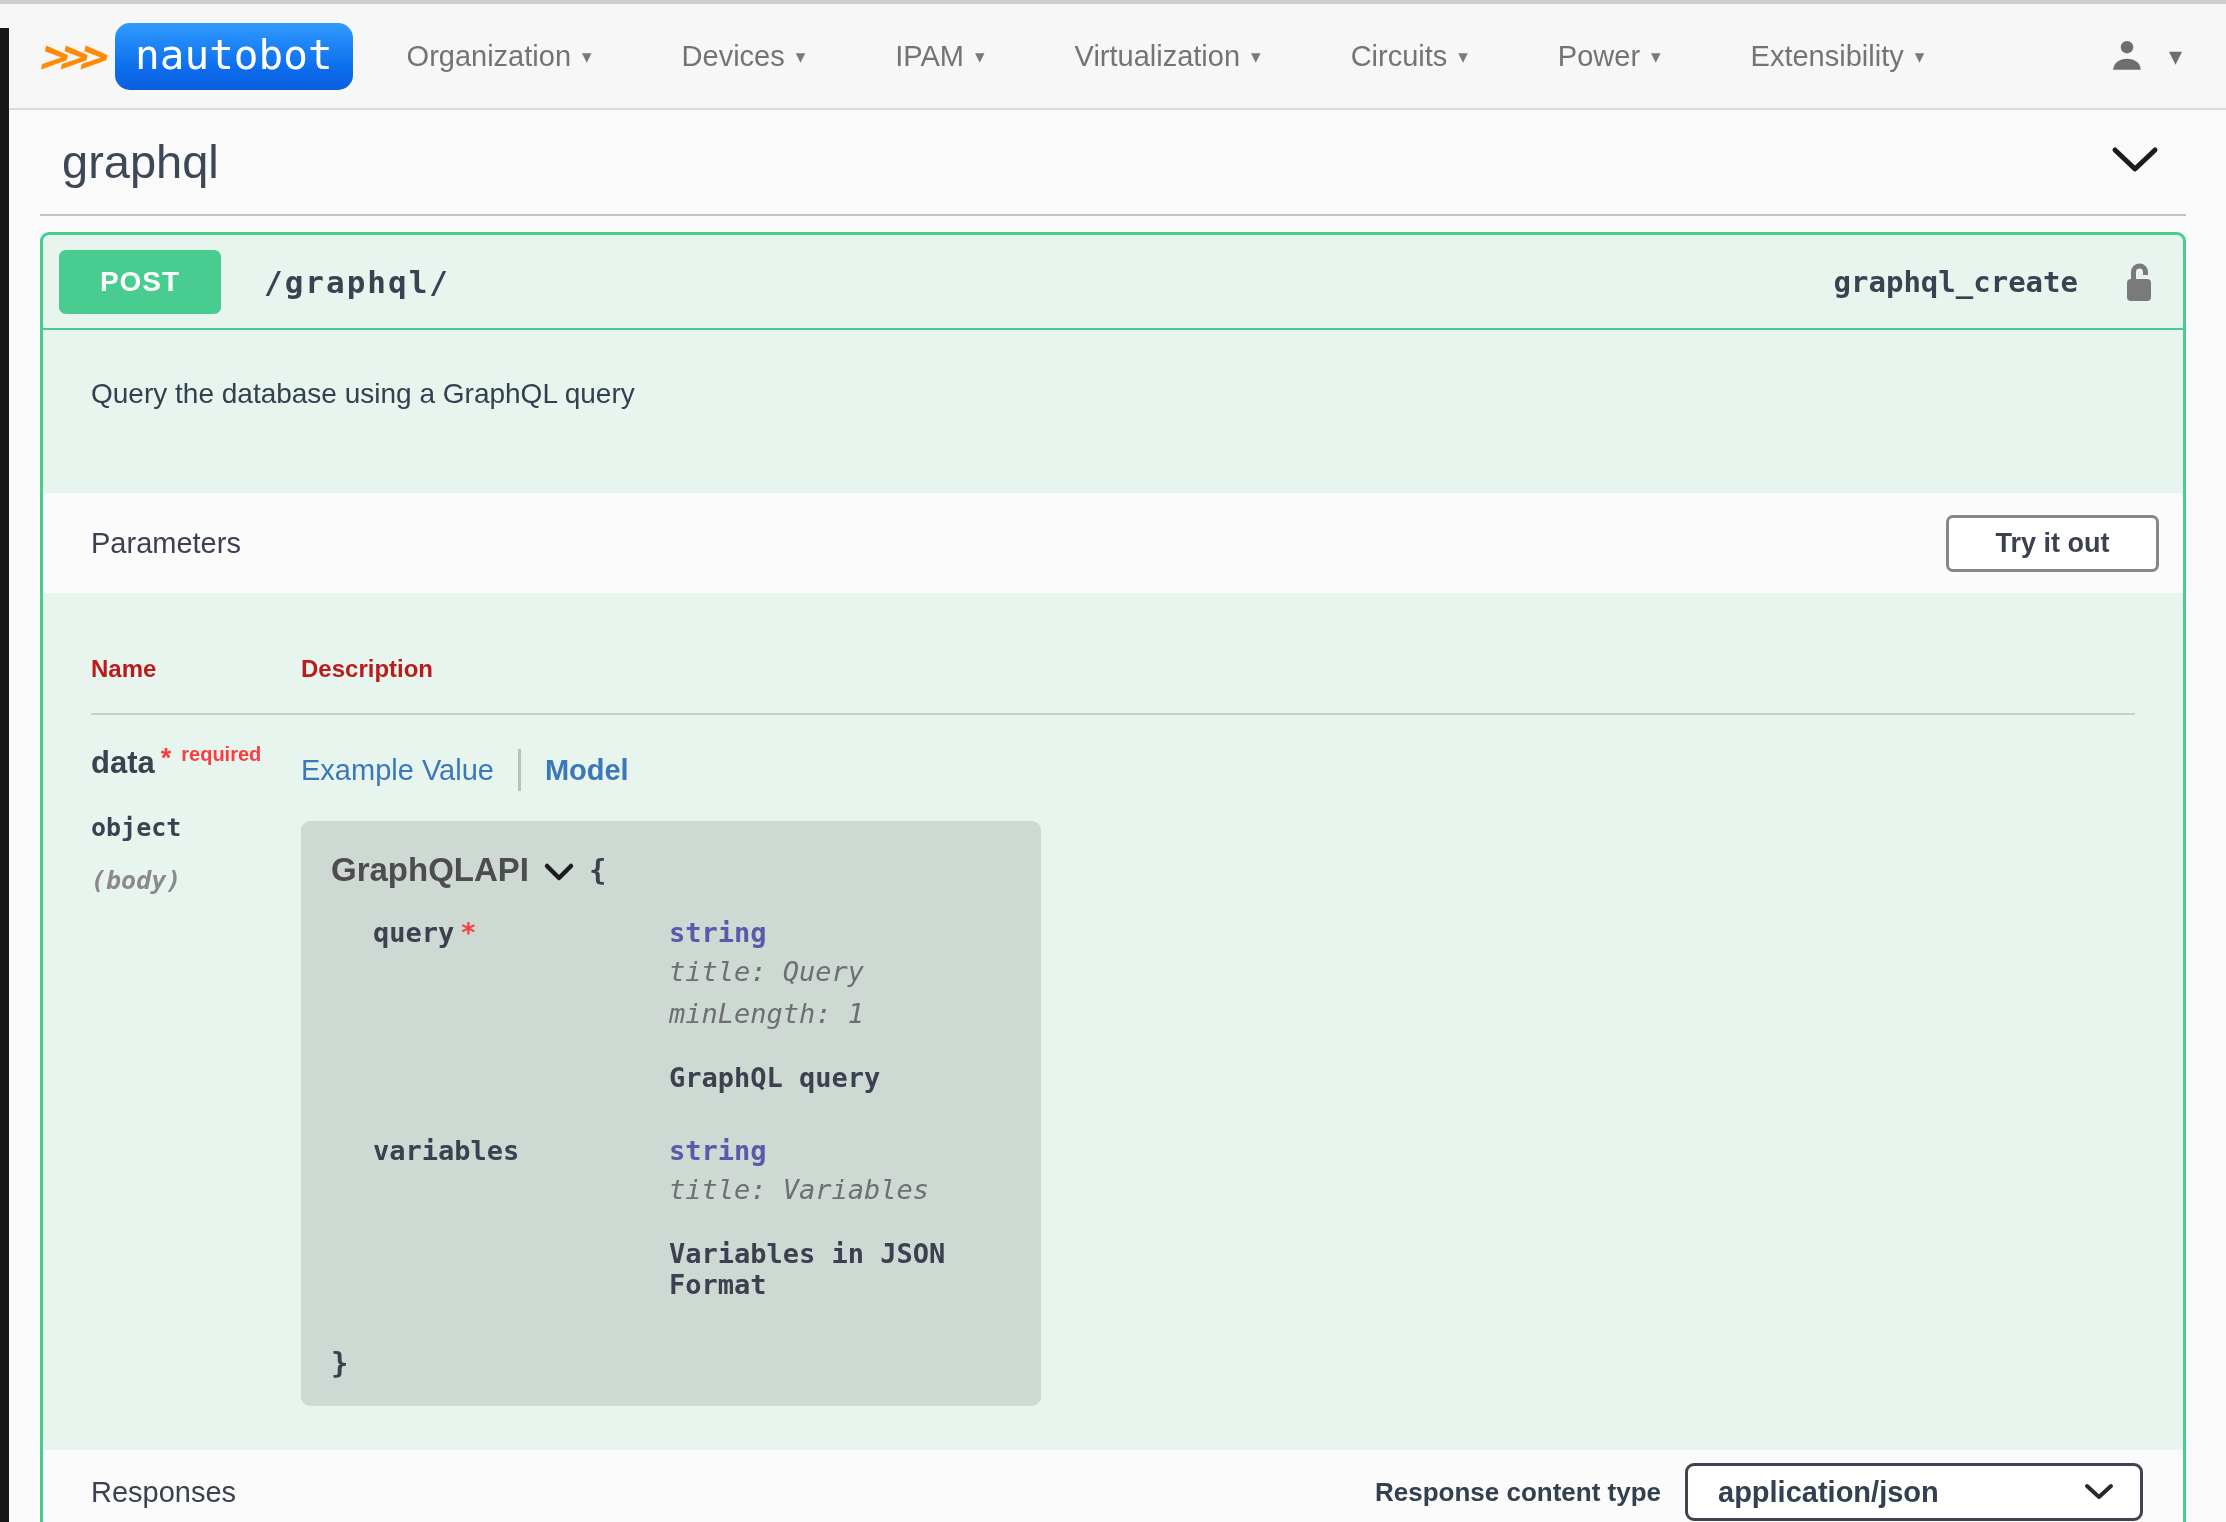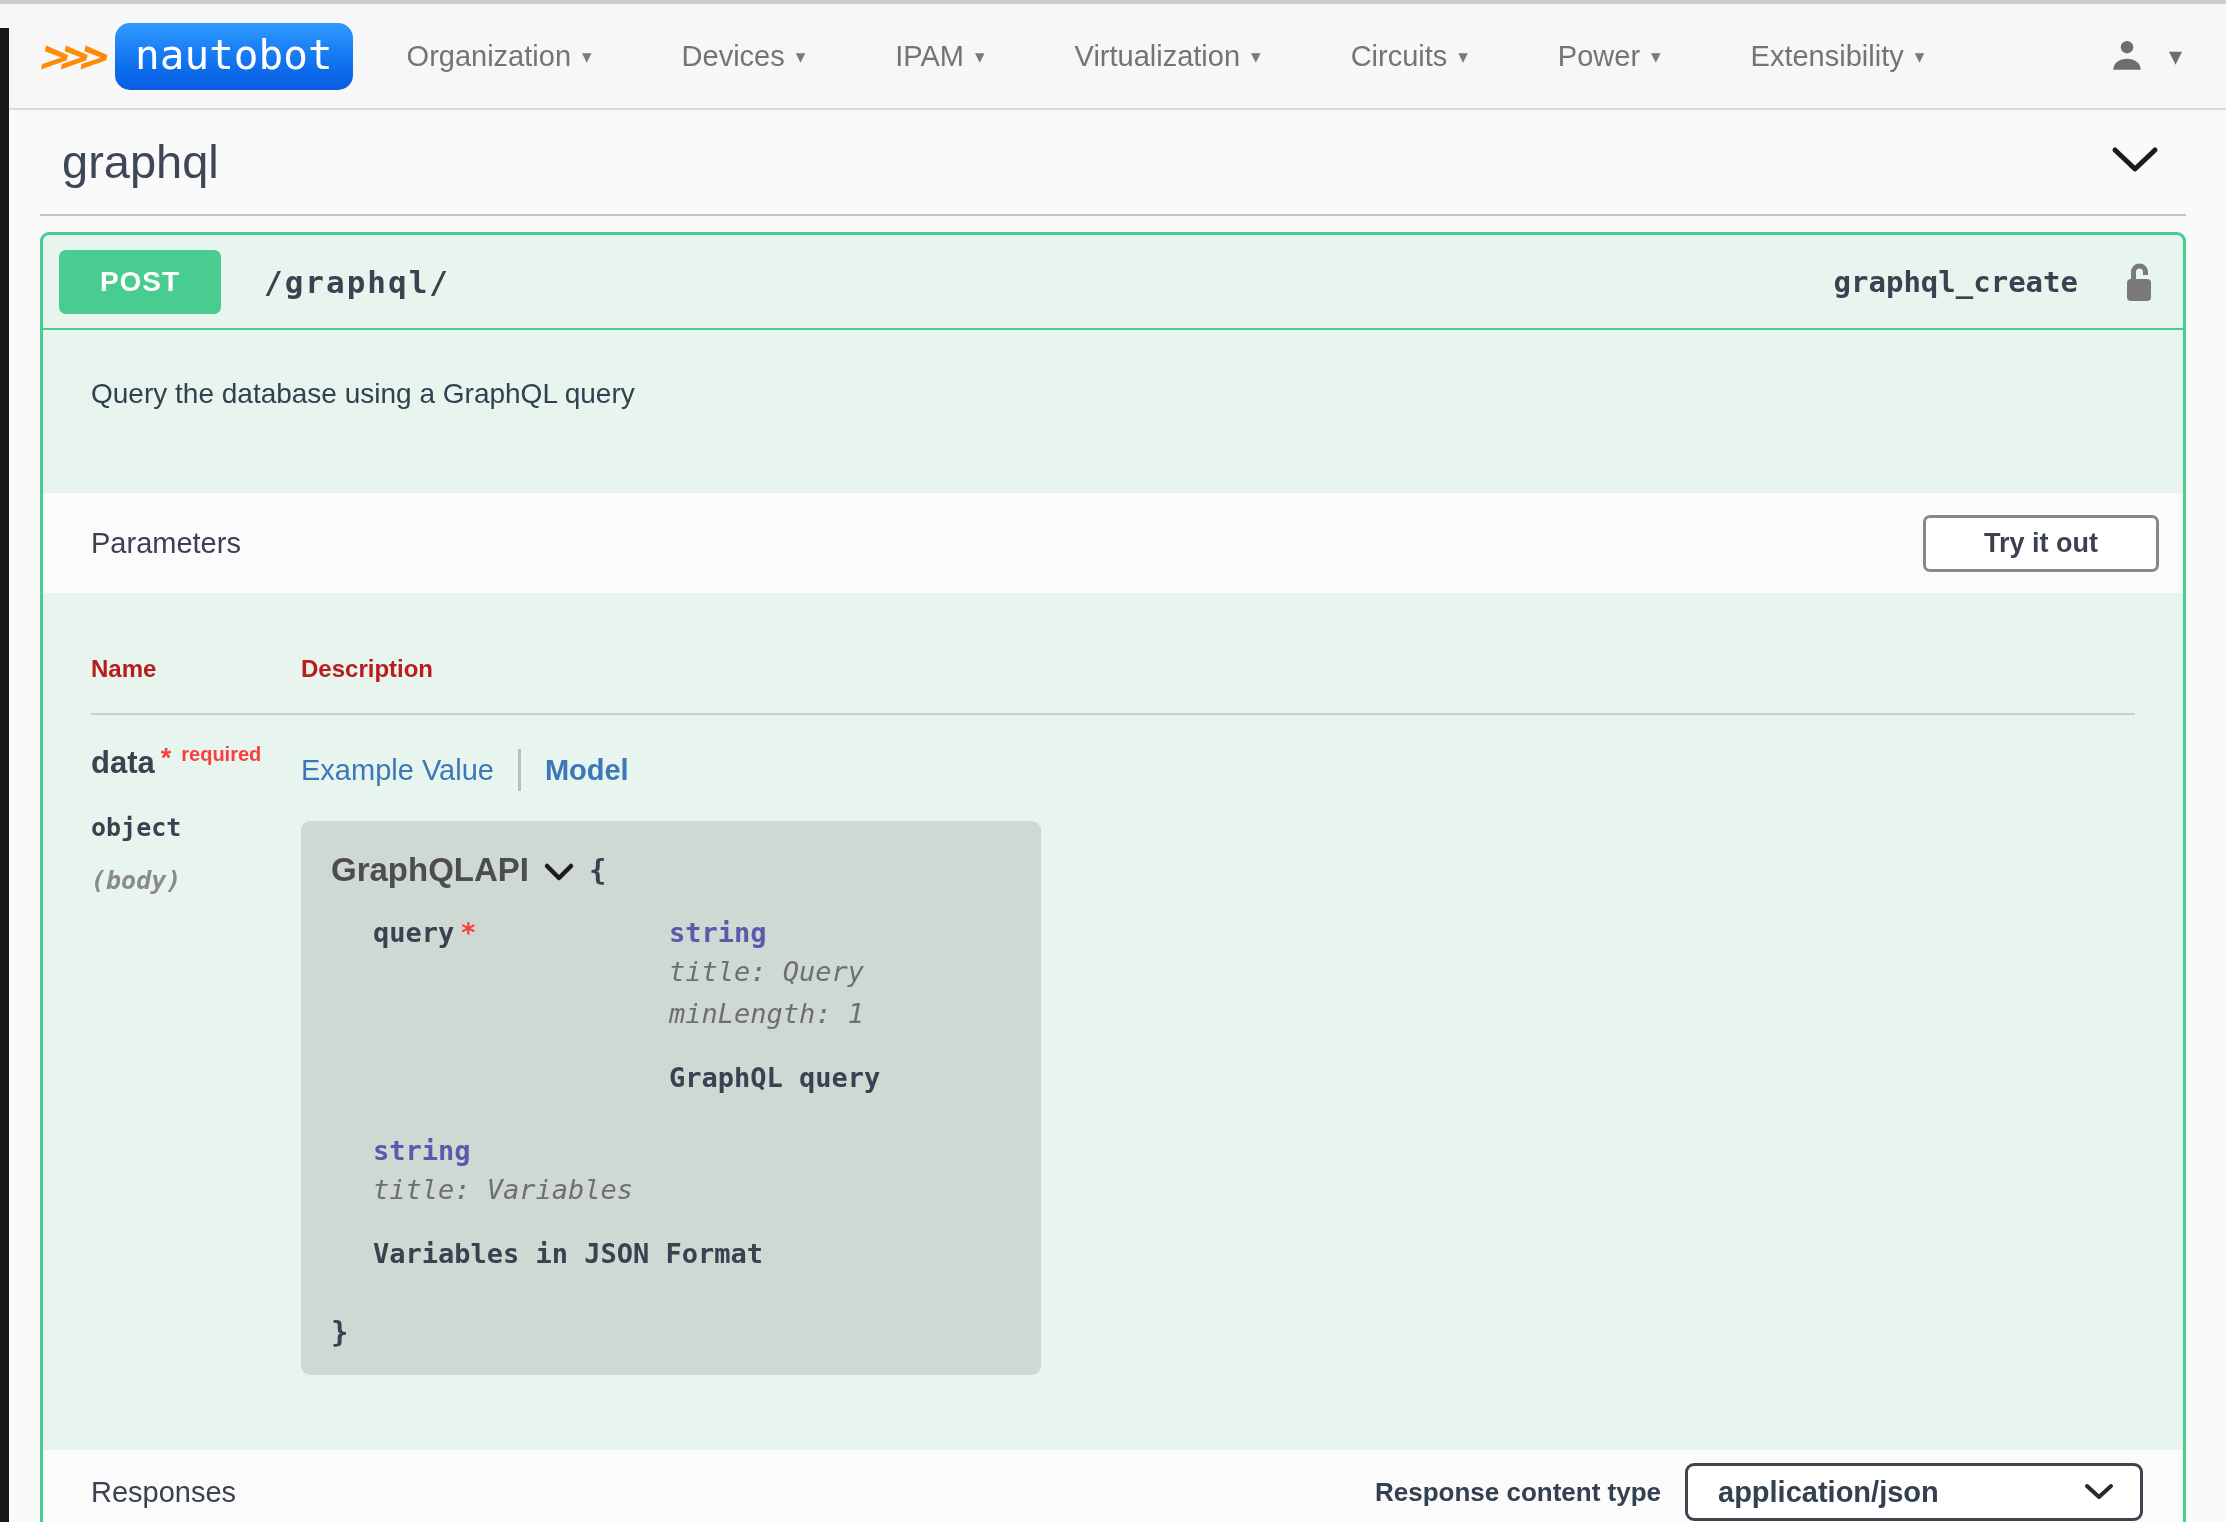--- a/index.html
+++ b/index.html
@@ -62,21 +62,21 @@
   .lock-btn { cursor:pointer; display:flex; align-items:center; }
 
   .opblock-desc { height:163px; padding:48px; font-size:28px; color:#33404f; }
 
   .section-header {
     height:100px; background:#fafbfa; display:flex; align-items:center;
     justify-content:space-between; padding:0 24px 0 48px;
   }
   .section-title { font-size:29px; color:#3b4151; }
   .try-btn {
-    width:236px; height:57px; background:#fff; border:3px solid #878787; border-radius:7px;
+    width:213px; height:57px; background:#fff; border:3px solid #878787; border-radius:7px;
     font-family:"Liberation Sans", sans-serif; font-size:27px; font-weight:bold; color:#3b4151; cursor:pointer;
   }
 
   .params-body { height:857px; padding:62px 48px 0; }
   .thead { display:flex; font-size:24px; font-weight:bold; color:#b91c1c; }
   .col-name { width:210px; flex-shrink:0; }
   .thead-divider { border:none; border-top:2px solid #c8cfca; margin-top:30px; }
   .param-row { display:flex; margin-top:30px; }
   .pname-line { display:flex; align-items:flex-start; }
   .param-name { font-size:31px; font-weight:bold; color:#3b4151; }
@@ -244,20 +244,23 @@
                   </div>
                   <div>
                     <div class="prop-type">string</div>
                     <div class="prop-meta">title: Query</div>
                     <div class="prop-meta">minLength: 1</div>
                     <div class="prop-desc">GraphQL query</div>
                   </div>
                 </div>
 
                 <div class="prop">
+                  <div class="prop-name-cell">
+                    <span>variables</span>
+                  </div>
                   <div>
                     <div class="prop-type">string</div>
                     <div class="prop-meta">title: Variables</div>
 
                     <div class="prop-desc">Variables in JSON Format</div>
                   </div>
                 </div>
               </div>
 
               <div class="brace brace-close">}</div>

